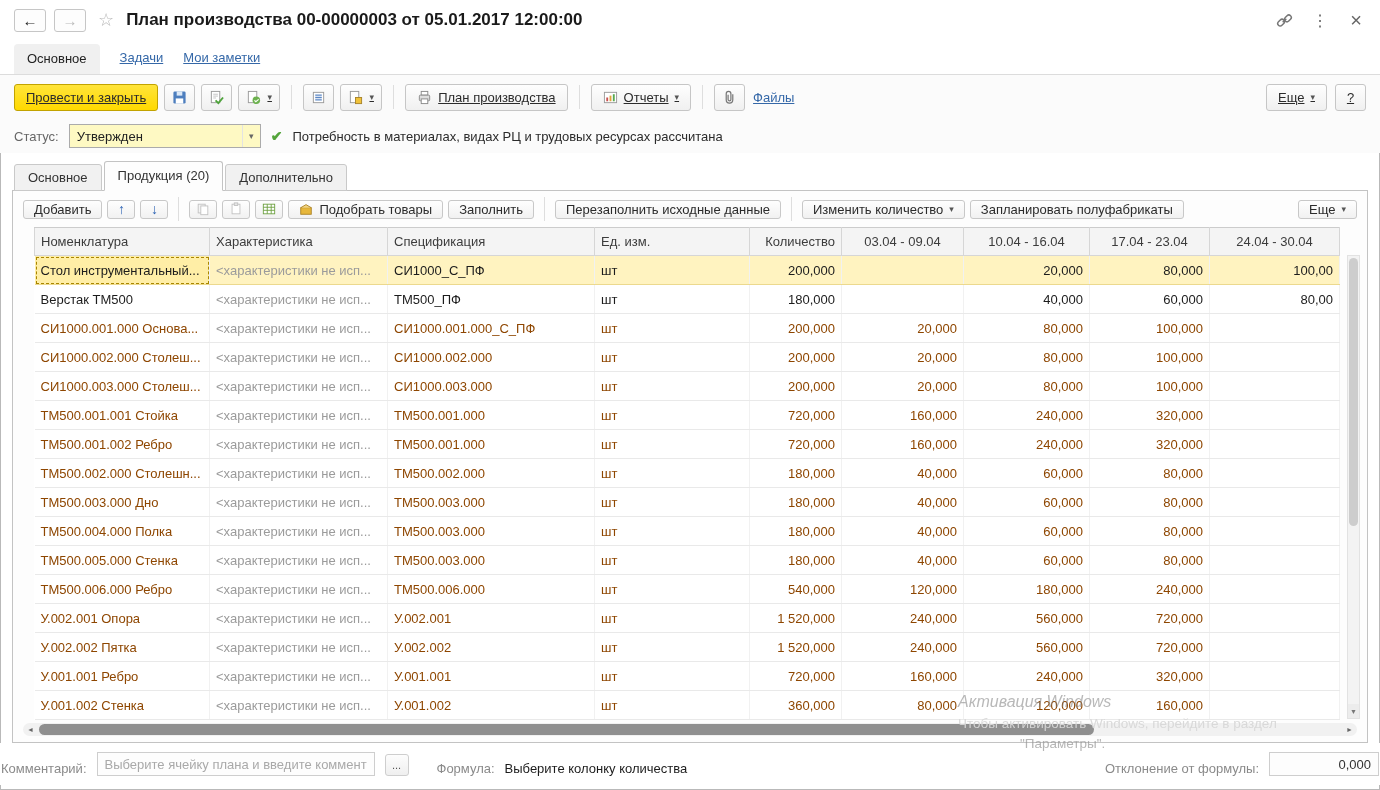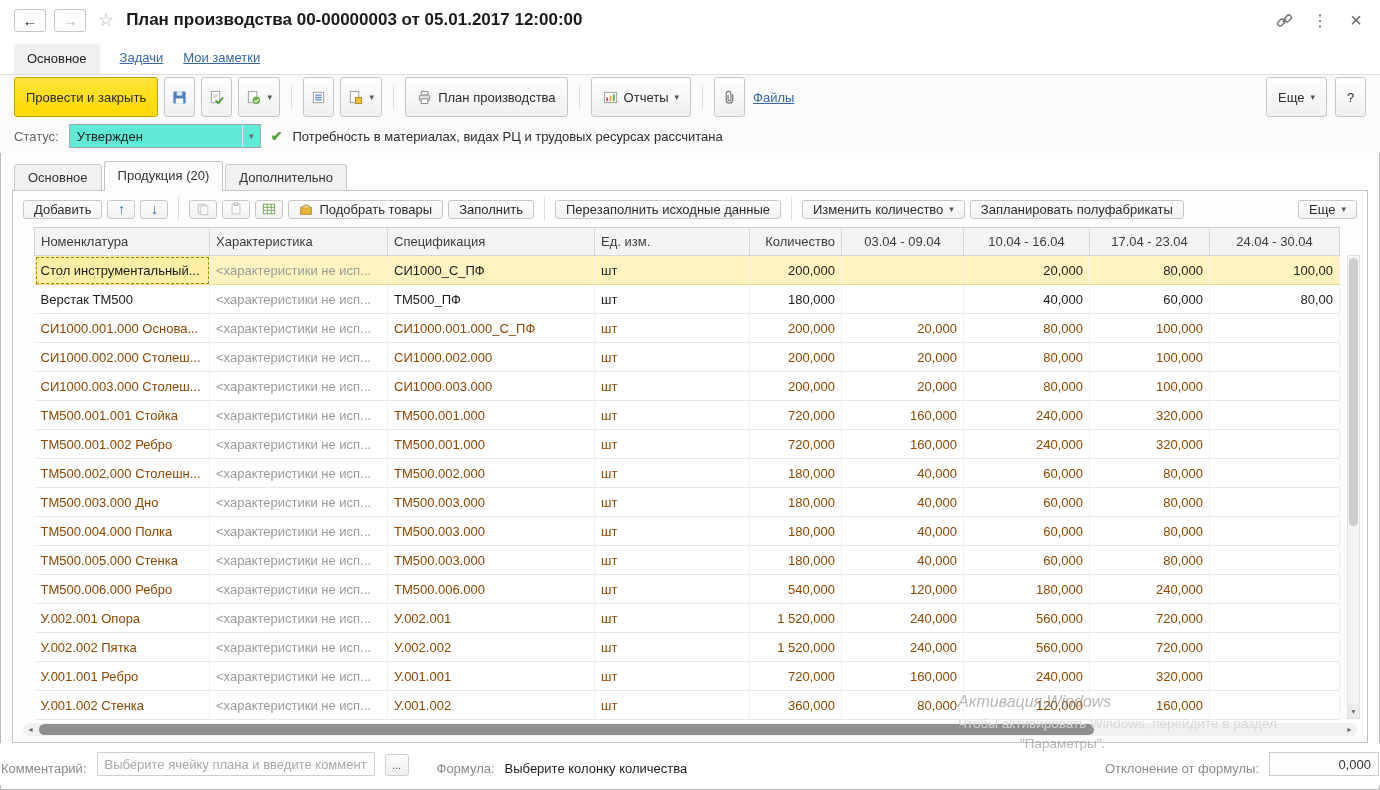--- a/index.html
+++ b/index.html
@@ -20,33 +20,33 @@
   .titlebar-right { margin-left:auto; display:flex; align-items:center; gap:16px; color:#777; }
   .tb-ico { cursor:pointer; display:inline-flex; align-items:center; justify-content:center; width:20px; height:20px; }
   .tb-ico.dots { font-size:16px; color:#666; }
   .tb-ico.close { font-size:20px; color:#666; }
   
   .section-tabs { height:35px; display:flex; align-items:flex-end; gap:20px; padding:0 14px; border-bottom:1px solid #dcdcdc; background:#fff; }
   .section-tab { padding:7px 13px 8px; background:#f0f0f0; border-radius:4px 4px 0 0; color:#222; cursor:pointer; }
   .section-link { color:#3568a8; text-decoration:underline; cursor:pointer; padding-bottom:9px; }
   
   .cmdbar { height:44px; display:flex; align-items:center; gap:6px; padding:0 14px; background:#fbfbfb; }
-  .btn { display:inline-flex; align-items:center; gap:6px; height:40px; padding:0 11px;
+  .btn { display:inline-flex; align-items:center; gap:6px; height:27px; padding:0 11px;
          background:linear-gradient(#fefefe,#f0f0f0); border:1px solid #c6c6c6; border-radius:3px;
-         font-family:inherit; font-size:13px; color:#2b2b2b; cursor:pointer; white-space:nowrap; }
+         font-family:inherit; font-size:13px; color:#2b2b2b; cursor:pointer; white-space:nowrap;text-decoration:underline; }
   .btn.icon-only { width:31px; padding:0; justify-content:center; }
   .btn.yellow { background:linear-gradient(#ffe43a,#ffd900); border-color:#c2a300; }
   .caret { font-size:9px; color:#555; }
   .vsep { width:1px; height:24px; background:#dedede; margin:0 5px; }
   .filelink { color:#3568a8; text-decoration:underline; cursor:pointer; margin-left:2px; }
   .cmdbar-right { margin-left:auto; display:flex; gap:8px; }
   
   .statusrow { height:34px; display:flex; align-items:center; gap:10px; padding:0 14px; background:#fbfbfb; }
   .statuslabel { color:#666; }
-  .combo { width:192px; height:24px; border:1px solid #ababab; background:#5eead4; display:flex; align-items:center; cursor:pointer; }
+  .combo { width:192px; height:24px; border:1px solid #ababab; background:#fef9c3; display:flex; align-items:center; cursor:pointer; }
   .combo .val { flex:1; padding:0 7px; color:#222; }
   .combo .dd { width:18px; align-self:stretch; display:flex; align-items:center; justify-content:center; color:#666; font-size:9px; border-left:1px solid #e3e3e3; }
   .check { color:#53a43b; font-size:14px; font-weight:bold; }
   .statusmsg { color:#2b2b2b; }
   
   .form-tabs { display:flex; align-items:flex-end; padding:8px 14px 0; position:relative; z-index:2; }
   .ftab { padding:5px 13px; border:1px solid #c9c9c9; background:#f1f1f1; color:#333; cursor:pointer; margin-right:2px;
           border-radius:3px 3px 0 0; margin-bottom:-1px; }
   .ftab.active { background:#fdfdfd; border-color:#c3c3c3; border-bottom-color:#fdfdfd; padding:6px 13px 7px; font-weight:400; }
   

